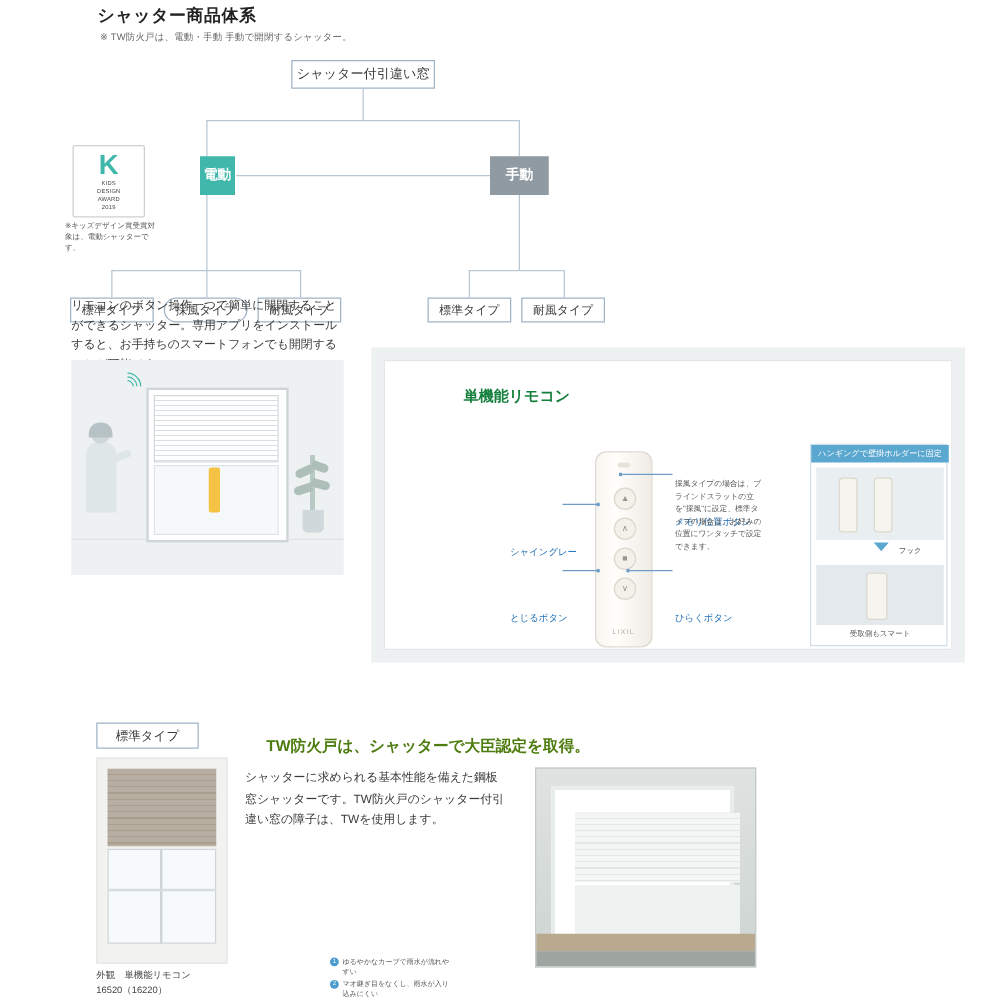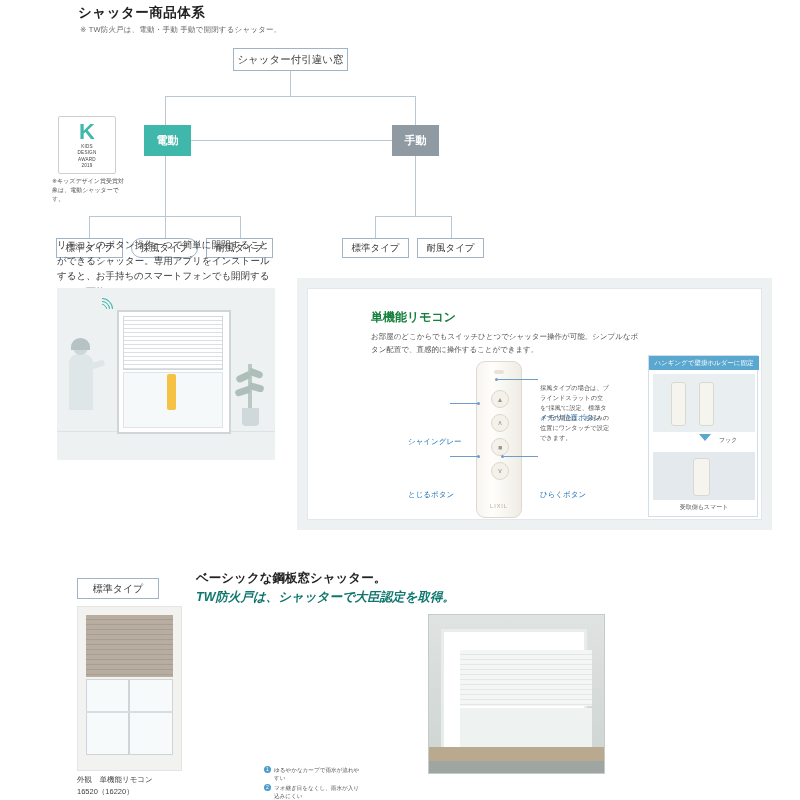--- a/index.html
+++ b/index.html
@@ -32,21 +32,21 @@
     box-sizing:border-box;
     text-align:center;
     line-height:1.2;
   }
   .node-top{
     left:233px;top:10px;width:115px;height:23px;
     border:1px solid #9fb4c7;background:#fff;
     font-size:10.5px;color:#3b3b3b;
   }
   .node-dendo{
-    left:144px;top:87px;width:47px;height:31px;
+    left:160px;top:87px;width:28px;height:31px;
     background:#3fb8ab;color:#fff;font-size:11px;font-weight:bold;
   }
   .node-shudo{
     left:392px;top:87px;width:47px;height:31px;
     background:#8f9aa3;color:#fff;font-size:11px;font-weight:bold;
   }
   .leaf{
     position:absolute;top:200px;height:20px;
     border:1px solid #9fb4c7;background:#fff;
     display:flex;align-items:center;justify-content:center;
@@ -184,21 +184,21 @@
   .mr3{left:40px;top:6px;width:15px;height:36px;}
 
   
   .tag-std{
     position:absolute;left:77px;top:578px;width:82px;height:21px;
     border:1px solid #9fb4c7;background:#fff;
     display:flex;align-items:center;justify-content:center;
     font-size:10px;color:#3b3b3b;box-sizing:border-box;
   }
   .h2a{position:absolute;left:196px;top:570px;font-size:12.5px;font-weight:bold;color:#222;}
-  .h2b{position:absolute;left:196px;top:589px;font-size:12.5px;font-weight:bold;color:#0f766e;font-style:italic;}
+  .h2b{position:absolute;left:213px;top:589px;font-size:12.5px;font-weight:bold;color:#4d7c0f;}
   .body-txt{position:absolute;left:196px;top:615px;width:210px;font-size:9.5px;line-height:1.75;color:#3a3a3a;}
 
   .prod-img{
     position:absolute;left:77px;top:606px;width:105px;height:165px;
     background:#f2f2f0;border:1px solid #e4e4e2;box-sizing:border-box;
   }
   .prod-shutter{position:absolute;left:8px;top:8px;width:87px;height:62px;background:repeating-linear-gradient(to bottom,#b8ada1 0 4px,#a99d90 4px 5px);}
   .prod-glass{position:absolute;left:8px;top:72px;width:87px;height:76px;background:#f7fafb;border:1px solid #cfd5d7;box-sizing:border-box;}
   .prod-mullion{position:absolute;left:50px;top:72px;width:2px;height:76px;background:#cfd5d7;}
   .prod-rail{position:absolute;left:8px;top:104px;width:87px;height:2px;background:#d8dee0;}
@@ -302,21 +302,20 @@
       <div class="leaf-d"></div>
         <div class="leaf-e"></div>
         <div class="pot"></div>
     </div>
   </div>
 
   <div class="remote-panel">
     <div class="remote-inner">
 
       <div class="rp-title">単機能リモコン</div>
-      <div class="rp-sub">お部屋のどこからでもスイッチひとつでシャッター操作が可能。シンプルなボタン配置で、直感的に操作することができます。</div>
 
       <div class="remote-body">
         <div class="remote-led"></div>
         <div class="rbtn rb1">▲</div>
         <div class="rbtn rb2">∧</div>
         <div class="rbtn rb3">■</div>
         <div class="rbtn rb4">∨</div>
         <div class="remote-logo">LIXIL</div>
       </div>
 
@@ -348,22 +347,22 @@
         <div class="hang-img2">
           <div class="mini-remote mr3"></div>
         </div>
         <div class="hang-lab2">受取側もスマート</div>
       </div>
 
     </div>
   </div>
 
   <div class="tag-std">標準タイプ</div>
-  <div class="h2a">ベーシックな鋼板窓シャッター。</div>
   <div class="h2b">TW防火戸は、シャッターで大臣認定を取得。</div>
+  <div class="body-txt">シャッターに求められる基本性能を備えた鋼板窓シャッターです。TW防火戸のシャッター付引違い窓の障子は、TWを使用します。</div>
 
   <div class="prod-img">
     <div class="prod-shutter"></div>
     <div class="prod-glass"></div>
     <div class="prod-mullion"></div>
     <div class="prod-rail"></div>
   </div>
   <div class="prod-cap1">外観　単機能リモコン</div>
   <div class="prod-cap2">16520（16220）</div>
 

